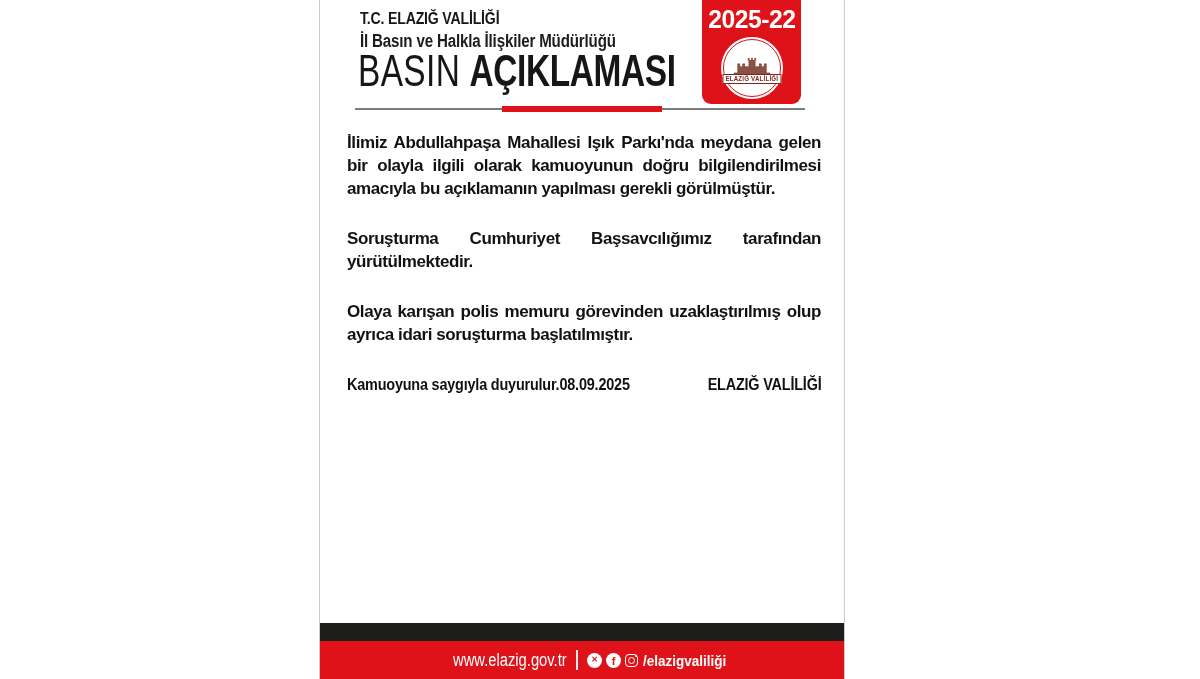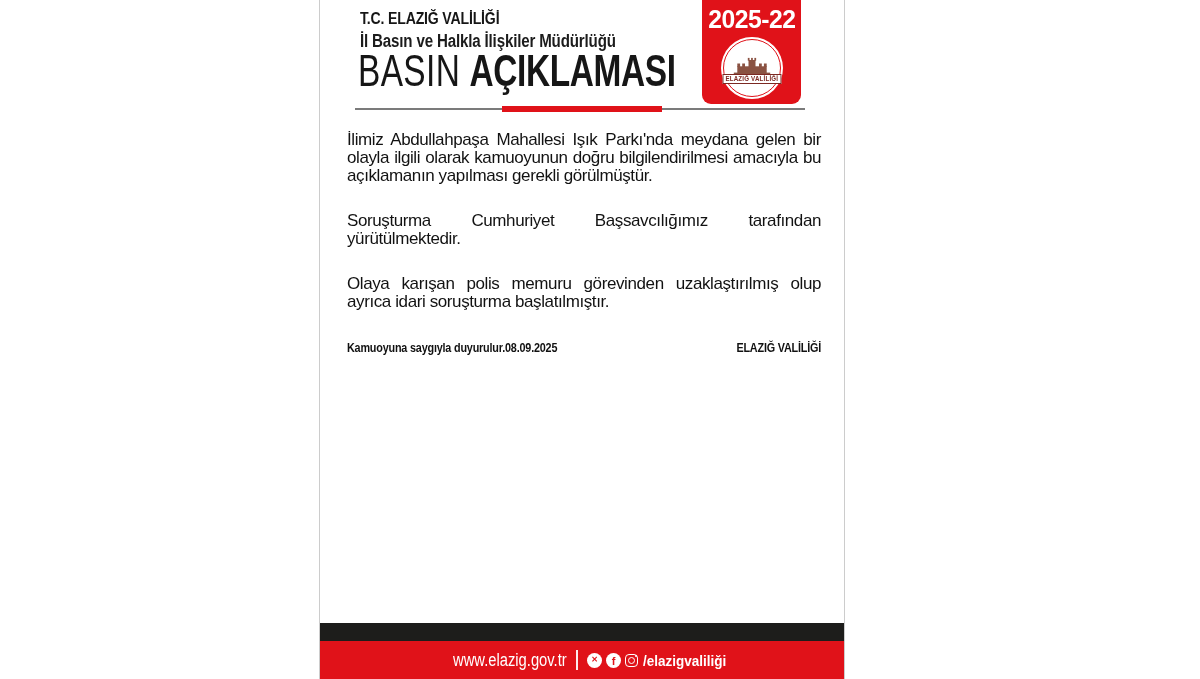--- a/index.html
+++ b/index.html
@@ -64,26 +64,26 @@
   .ring{position:absolute;inset:2px;border:1.6px solid var(--red);border-radius:50%;}
   .castle{margin-top:3px;margin-bottom:-4px;}
   .logo-text{
     position:relative;z-index:1;font-size:6.5px;font-weight:700;color:#7c2822;
     border:1px solid #7c2822;background:#fff;padding:0 2px;line-height:8px;
     letter-spacing:0.2px;white-space:nowrap;transform:scaleX(.95);
   }
   
   .content{position:absolute;left:27px;top:131px;width:474px;}
   .content p{
-    font-size:17px;font-weight:400;line-height:18px;letter-spacing:-0.4px;
+    font-size:17px;font-weight:700;line-height:23px;letter-spacing:-0.4px;
     text-align:justify;margin:0 0 27px;color:#121212;
   }
   .signoff{
     display:flex;justify-content:space-between;align-items:baseline;
-    margin-top:30px;font-size:12px;font-weight:700;letter-spacing:-0.2px;gap:32px;
+    margin-top:30px;font-size:16px;font-weight:700;letter-spacing:-0.2px;gap:32px;
   }
   .signoff .sl{transform:scaleX(.9);transform-origin:left;white-space:nowrap;}
   .signoff .sr{transform:scaleX(.9);transform-origin:right;white-space:nowrap;}
   
   .bar-black{
     position:absolute;left:0;right:0;bottom:38px;height:18px;
     background:var(--black_bar);
   }
   .bar-red{
     position:absolute;left:0;right:0;bottom:0;height:38px;background:var(--red);

